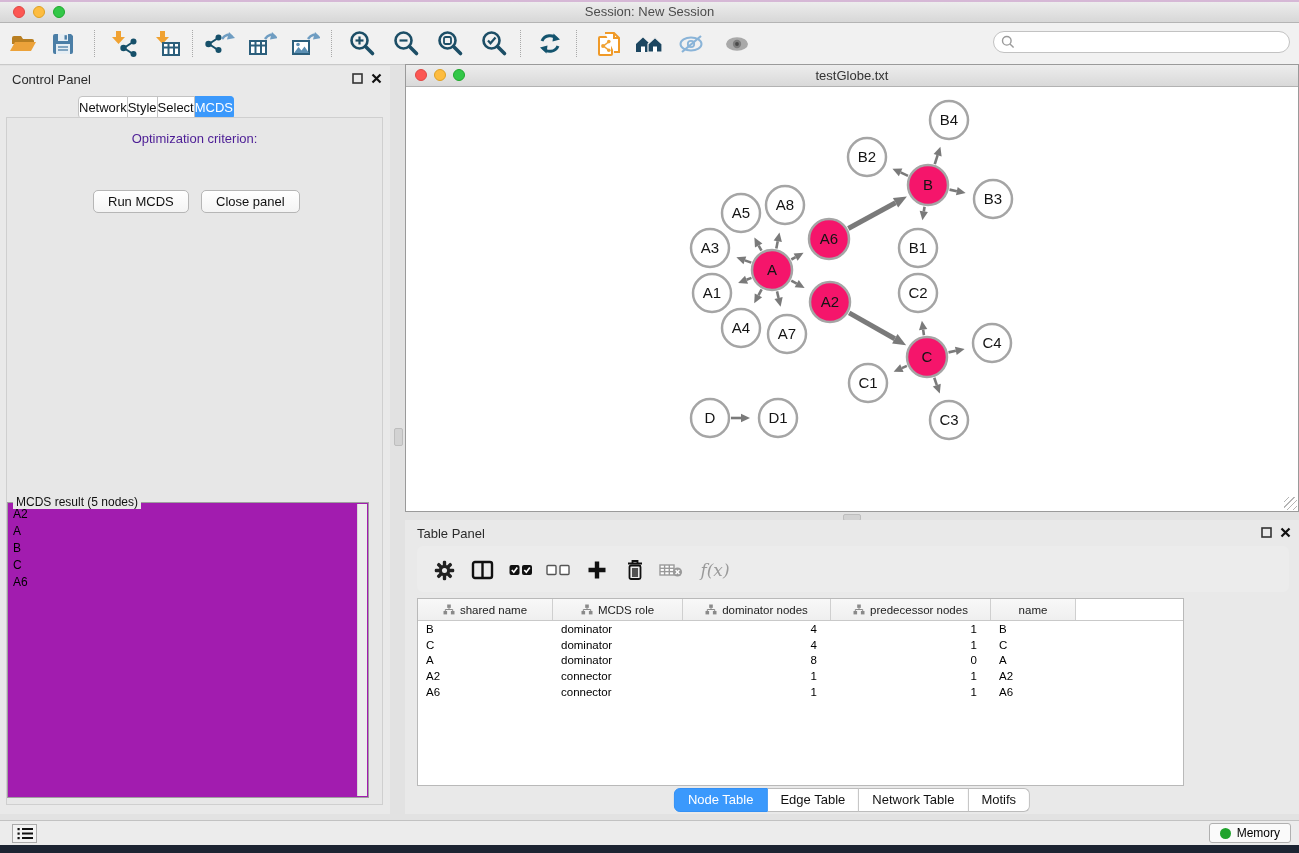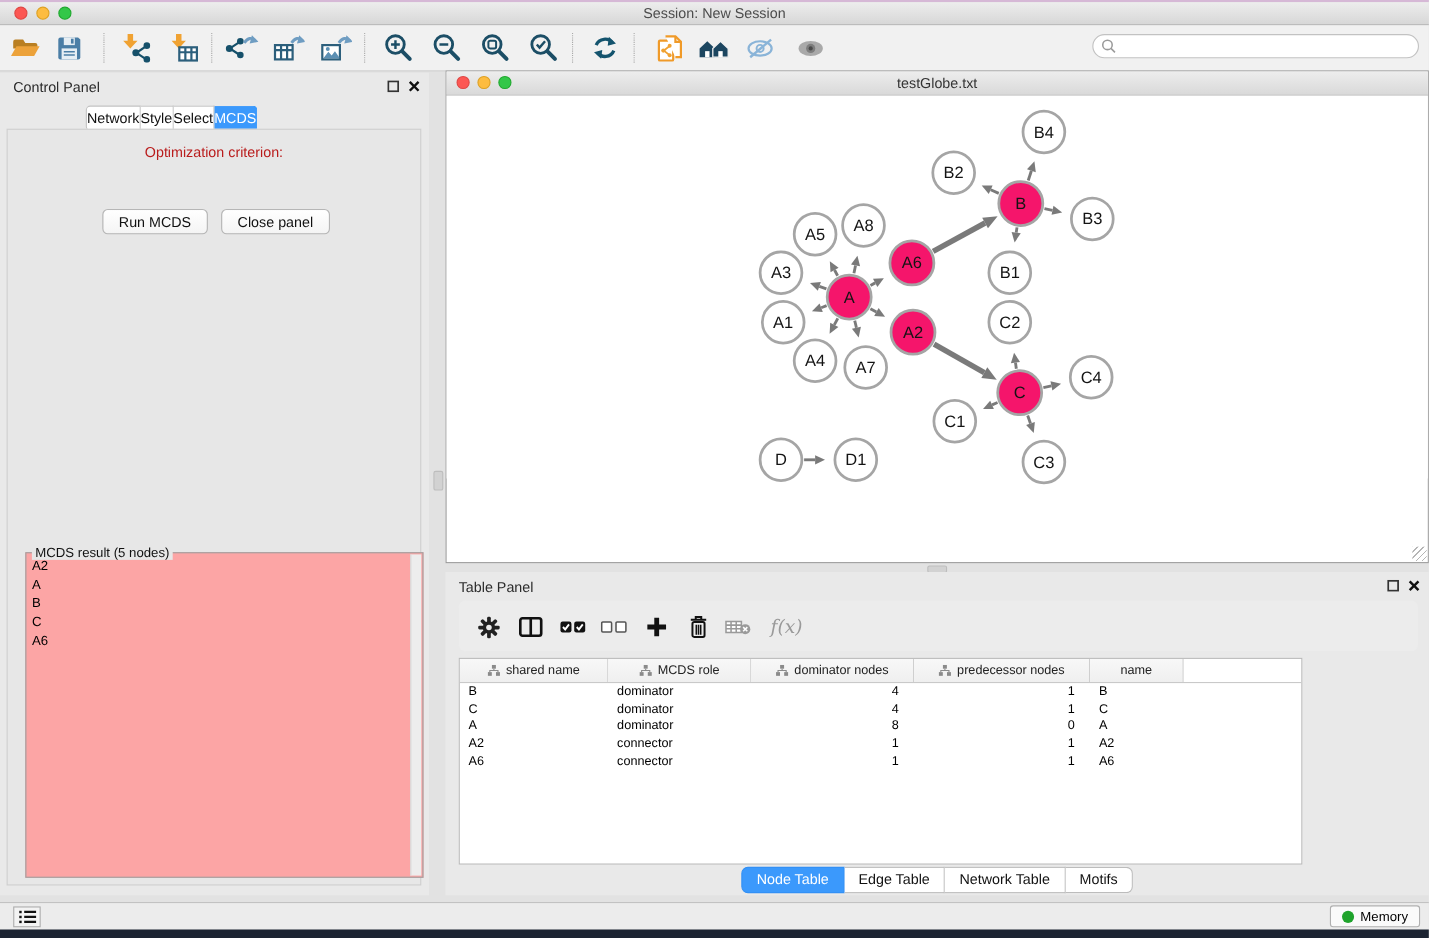--- a/index.html
+++ b/index.html
@@ -23,28 +23,28 @@
   
   .cpanel{position:absolute;left:0;top:66px;width:390px;height:748px;background:#e9e9e9;}
   .panel-head{position:absolute;left:12px;top:6px;font-size:13px;color:#2b2b2b;}
   .panel-btns{position:absolute;right:8px;top:7px;display:flex;gap:8px;align-items:center;}
   .tabs{position:absolute;left:78px;top:30px;display:flex;}
   .tab{height:21px;line-height:21px;padding:0 0;font-size:13px;background:#fff;border:1px solid #c3c3c3;border-left:none;color:#111;}
   .tab:first-child{border-left:1px solid #c3c3c3;border-radius:4px 0 0 4px;}
   .tab:last-child{border-radius:0 4px 4px 0;}
   .tab.active{background:#3b99fc;border-color:#3b99fc;color:#fff;}
   .cp-content{position:absolute;left:6px;top:51px;width:377px;height:688px;background:#e7e7e7;border:1px solid #cfcfcf;box-sizing:border-box;}
-  .opt-label{position:absolute;left:0;top:13px;width:100%;text-align:center;font-size:13px;color:#b91c1c;}
+  .opt-label{position:absolute;left:0;top:13px;width:100%;text-align:center;font-size:13px;color:#4c1d95;}
   .combo{position:absolute;left:36px;top:36px;width:303px;height:24px;background:#fff;border:1px solid #b3b3b3;border-radius:4px;display:flex;align-items:center;box-sizing:border-box;}
   .combo .val{flex:1;font-size:13px;padding-left:8px;color:#111;white-space:nowrap;}
   .combo .cap{width:20px;height:22px;background:linear-gradient(#5aa7fd,#2f8bf7);border-radius:0 3px 3px 0;position:relative;}
   .combo .cap:before{content:"";position:absolute;left:6px;top:4px;border-left:4px solid transparent;border-right:4px solid transparent;border-bottom:5px solid #fff;}
   .combo .cap:after{content:"";position:absolute;left:6px;bottom:4px;border-left:4px solid transparent;border-right:4px solid transparent;border-top:5px solid #fff;}
   .btn{position:absolute;height:23px;background:linear-gradient(#ffffff,#f4f4f4);border:1px solid #b6b6b6;border-radius:5px;font-size:13px;color:#111;padding:0 14px;font-family:"Liberation Sans",sans-serif;}
-  .fieldset{position:absolute;left:16px;top:384px;width:360px;height:294px;border:1px solid #9f9f9f;background:#fca5a5;}
+  .fieldset{position:absolute;left:0;top:384px;width:360px;height:294px;border:1px solid #9f9f9f;background:#a21caf;}
   .legend{position:absolute;left:5px;top:-8px;background:#e7e7e7;padding:0 3px;font-size:12px;color:#111;}
   .result-list{position:absolute;left:0;top:3px;right:10px;bottom:0;font-size:12px;color:#000;}
   .result-list div{padding:1px 0 1px 5px;line-height:15px;}
   .scrolltrack{position:absolute;right:1px;top:1px;bottom:1px;width:9px;background:#ededed;border-left:1px solid #d8d8d8;}
   .grip-v{position:absolute;left:394px;top:428px;width:7px;height:16px;background:#d2d2d2;border:1px solid #bdbdbd;border-radius:2px;}
   .grip-h{position:absolute;left:843px;top:514px;width:16px;height:5px;background:#d2d2d2;border:1px solid #bdbdbd;border-radius:2px;}
   
   .netwin{position:absolute;left:405px;top:64px;width:894px;height:448px;border:1px solid #9a9a9a;box-sizing:border-box;background:#fff;}
   .netwin .wtitle{position:absolute;left:0;top:0;width:100%;height:22px;background:linear-gradient(#ededed,#d9d9d9);border-bottom:1px solid #b2b2b2;box-sizing:border-box;}
   .netwin .wtitle .title{text-align:center;line-height:22px;font-size:13px;color:#333;}

